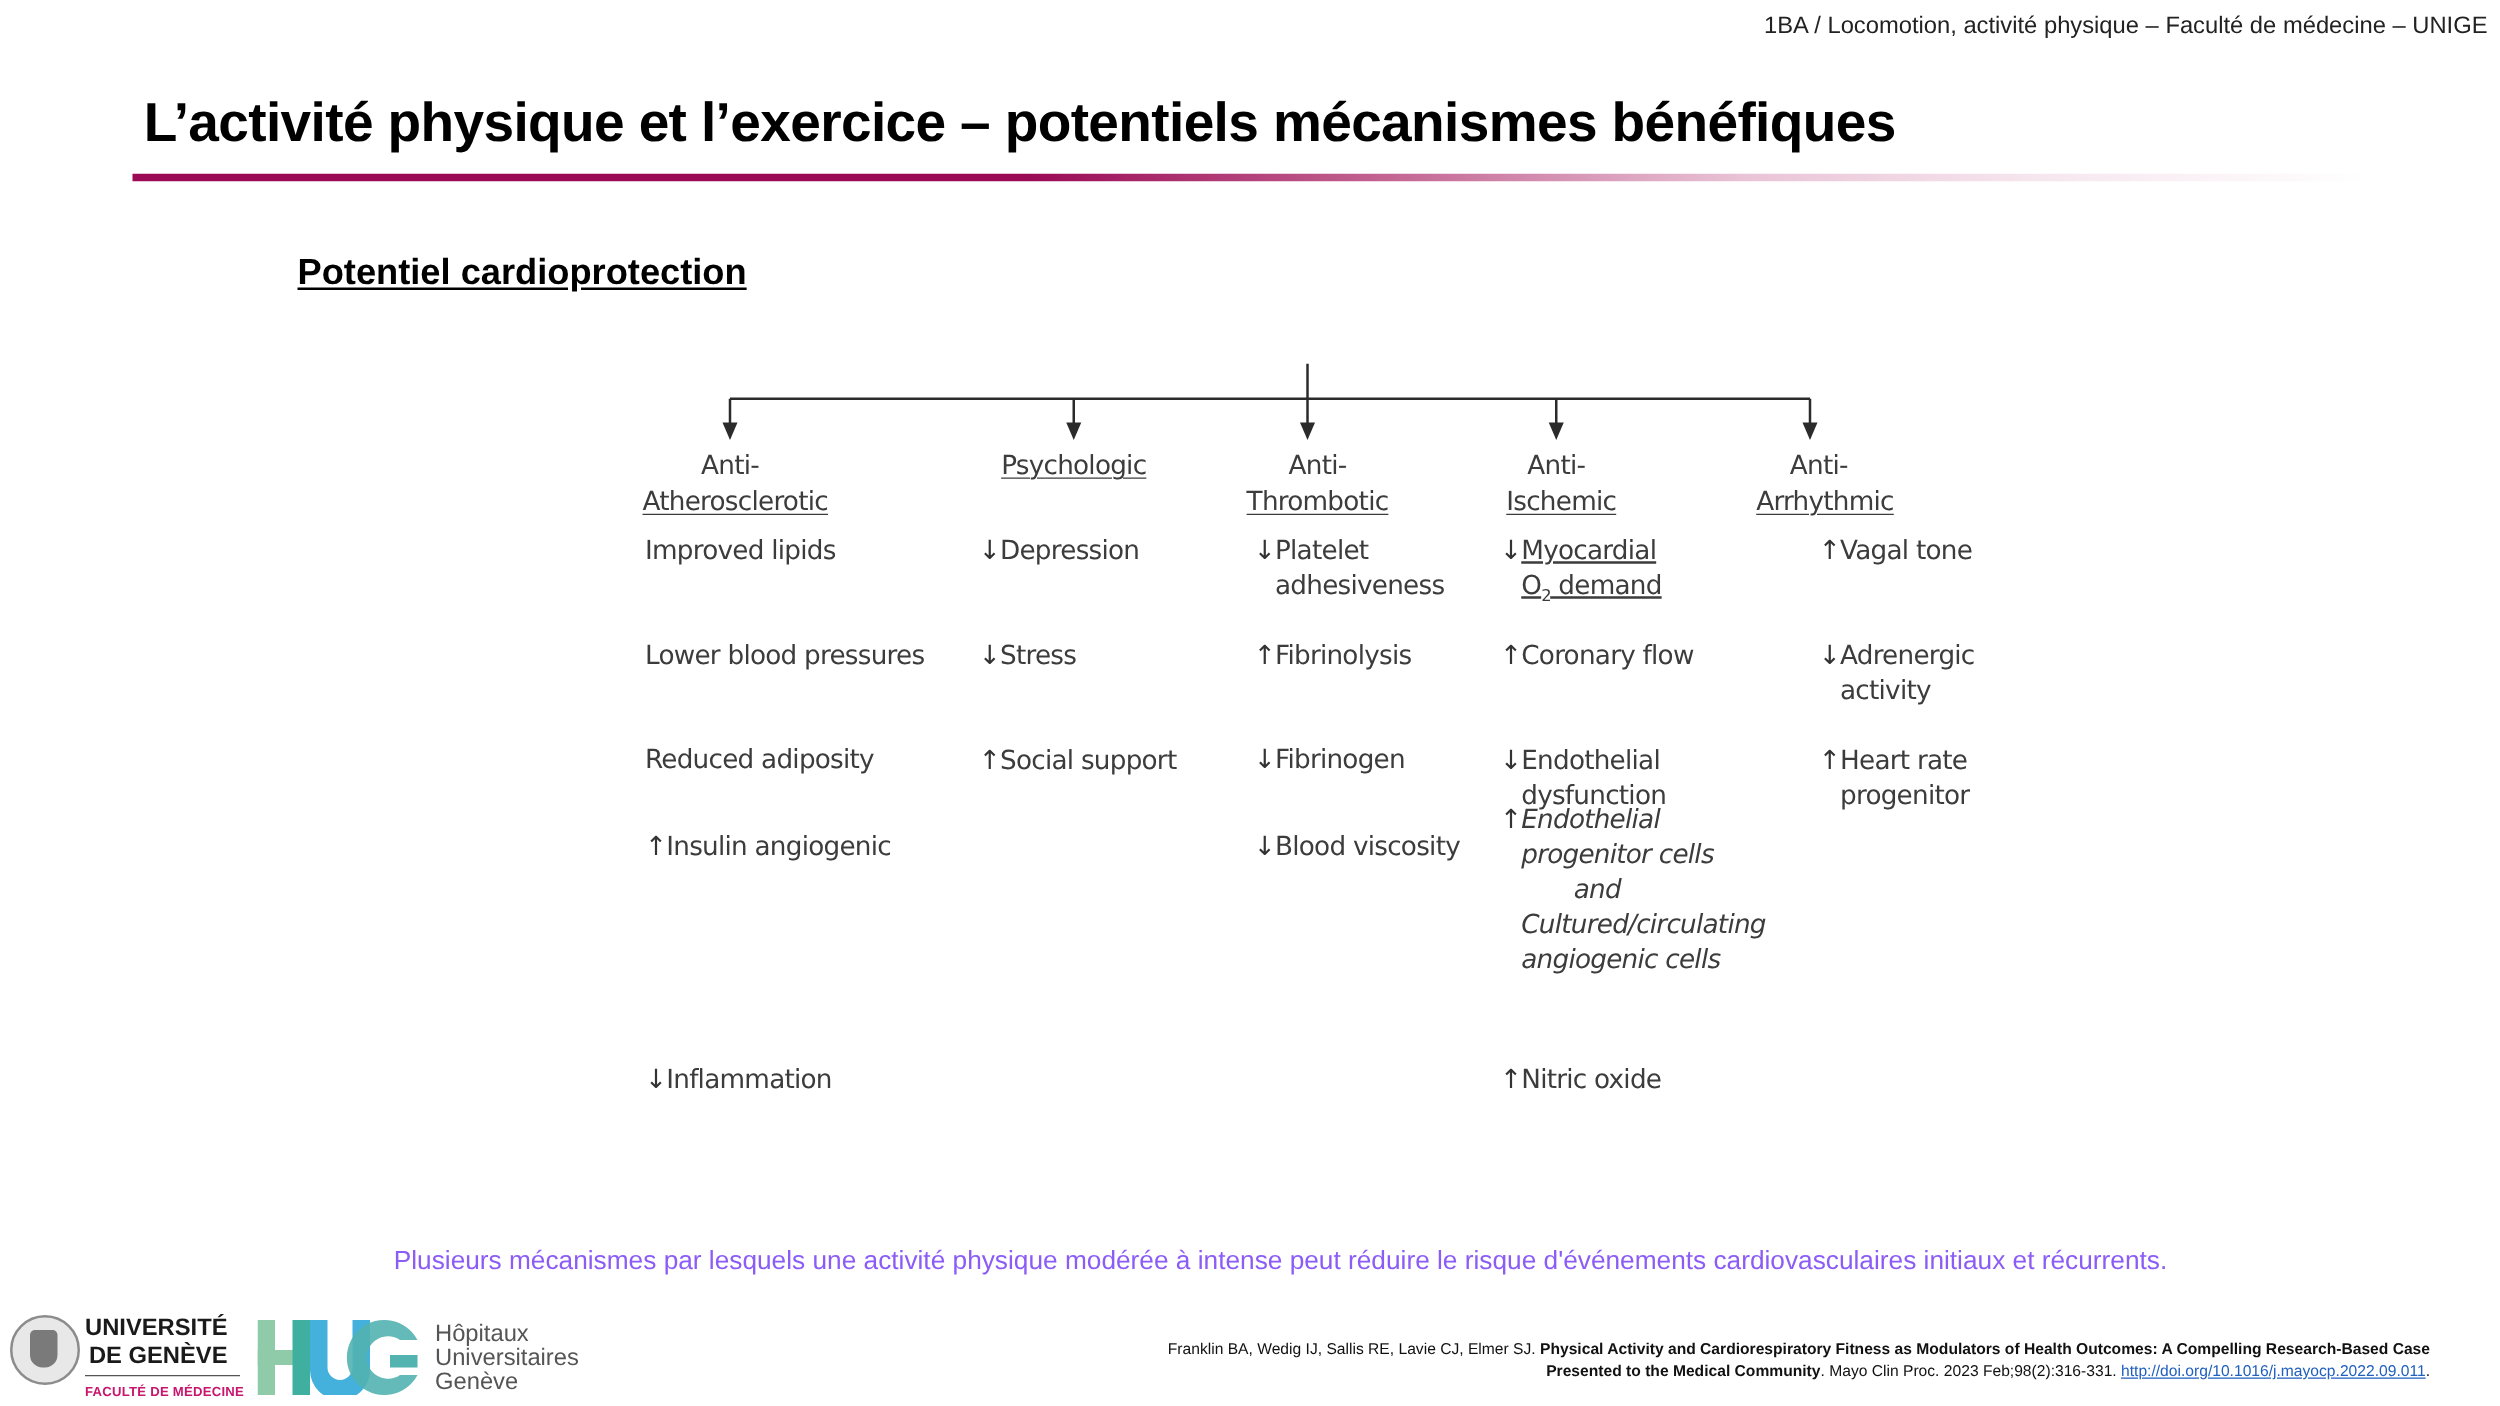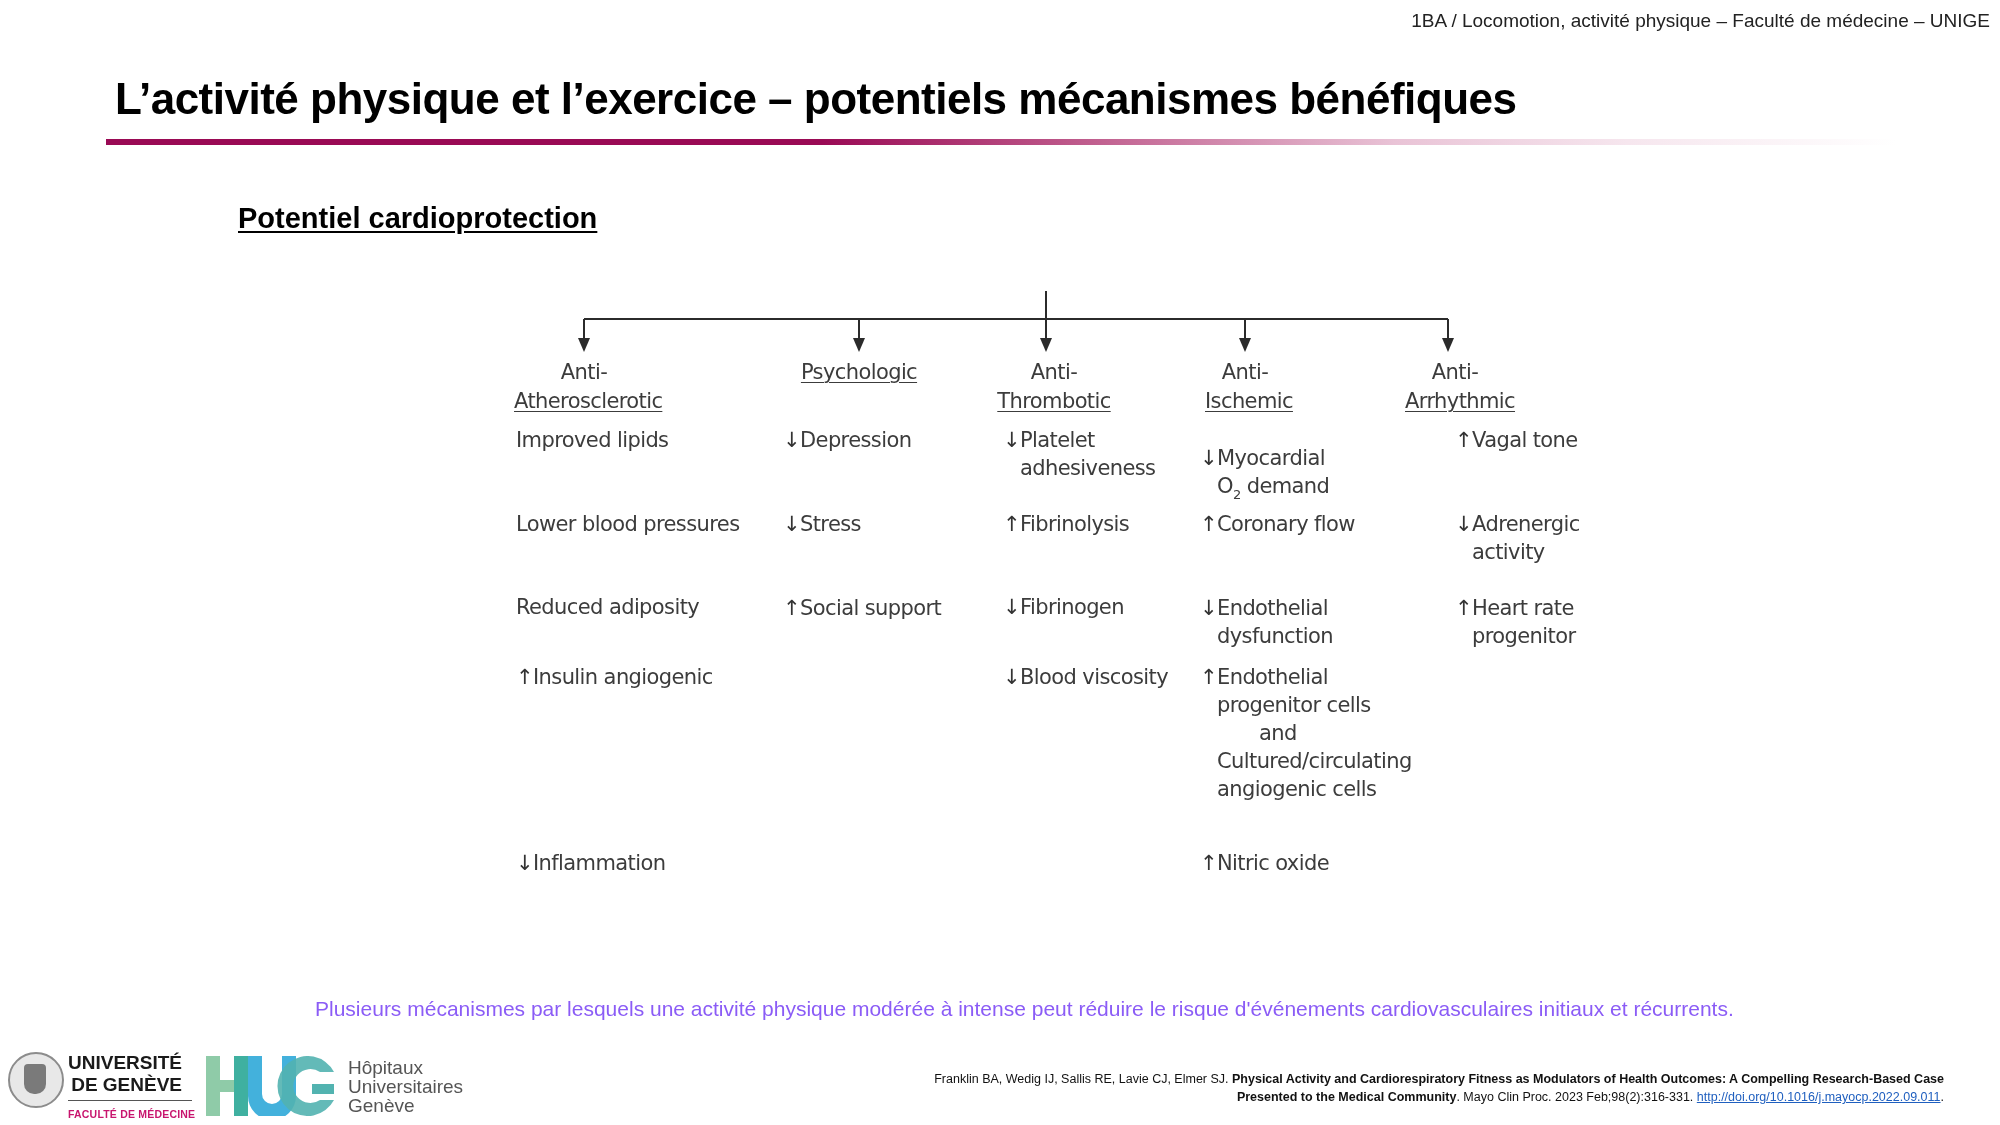--- a/index.html
+++ b/index.html
@@ -98,24 +98,24 @@
     <div class="item" style="left:1003px;top:510px;"><span class="arr">↑</span><span class="txt">Fibrinolysis</span></div>
     <div class="item" style="left:1003px;top:593px;"><span class="arr">↓</span><span class="txt">Fibrinogen</span></div>
     <div class="item" style="left:1003px;top:663px;"><span class="arr">↓</span><span class="txt">Blood viscosity</span></div>
   </div>
 
   <div class="col" style="left:0;top:0;">
     <div class="col-head" style="left:1205px;top:358px;width:80px;">
       <div>Anti-</div>
       <div class="u">Ischemic</div>
     </div>
-    <div class="item" style="left:1200px;top:444px;"><span class="arr">↓</span><span class="txt">Myocardial</span><br><span class="arr"></span><span class="txt">O<span class="sub">2</span> demand</span></div>
+    <div class="item" style="left:1200px;top:426px;text-decoration:underline;"><span class="arr">↓</span><span class="txt">Myocardial</span><br><span class="arr"></span><span class="txt">O<span class="sub">2</span> demand</span></div>
     <div class="item" style="left:1200px;top:510px;"><span class="arr">↑</span><span class="txt">Coronary flow</span></div>
     <div class="item" style="left:1200px;top:594px;"><span class="arr">↓</span><span class="txt">Endothelial</span><br><span class="arr"></span><span class="txt">dysfunction</span></div>
-    <div class="item" style="left:1200px;top:663px;">
+    <div class="item" style="left:1200px;top:641px;font-style:italic;">
       <span class="arr">↑</span><span class="txt">Endothelial</span><br>
       <span class="arr"></span><span class="txt">progenitor cells</span><br>
       <span class="arr"></span><span class="txt" style="padding-left:42px;">and</span><br>
       <span class="arr"></span><span class="txt">Cultured/circulating</span><br>
       <span class="arr"></span><span class="txt">angiogenic cells</span>
     </div>
     <div class="item" style="left:1200px;top:849px;"><span class="arr">↑</span><span class="txt">Nitric oxide</span></div>
   </div>
 
   <div class="col" style="left:0;top:0;">

